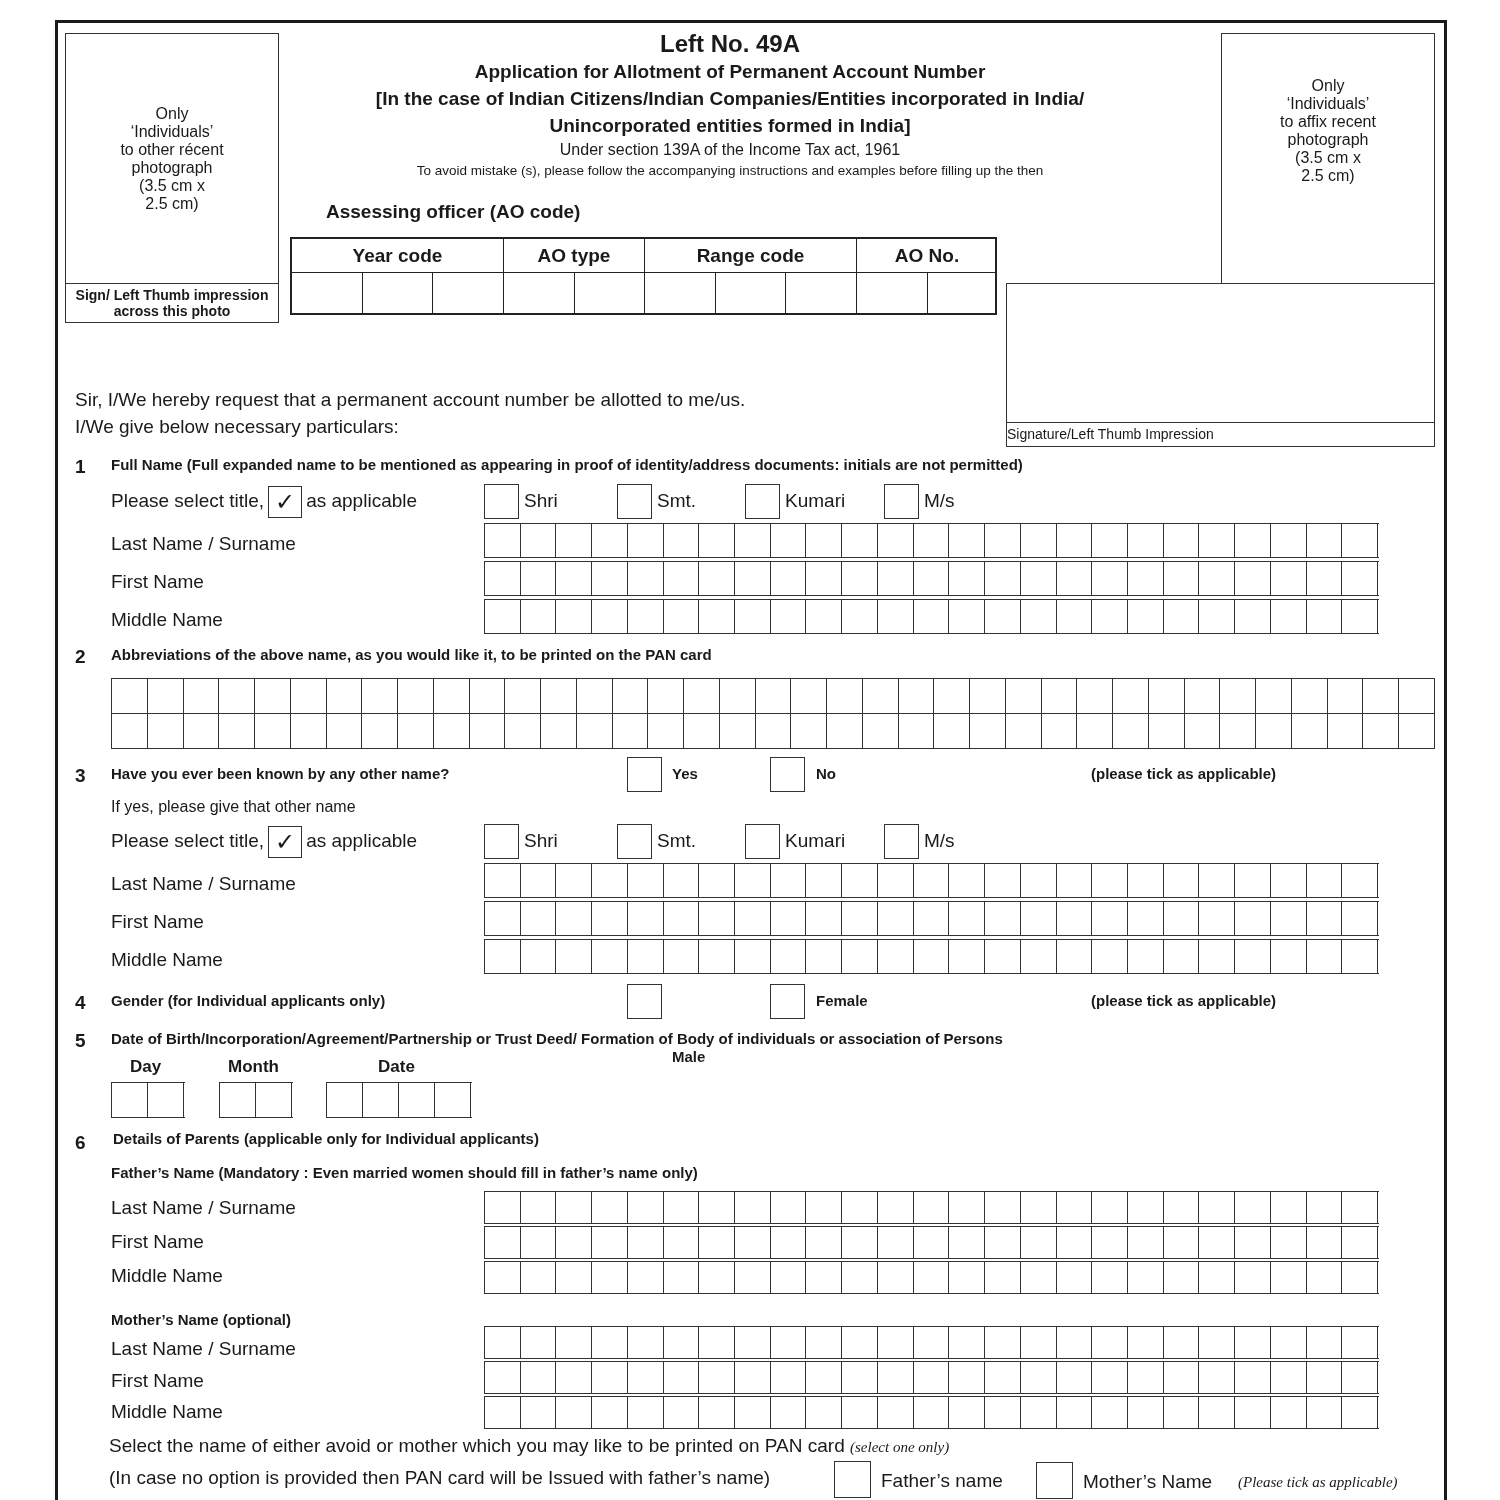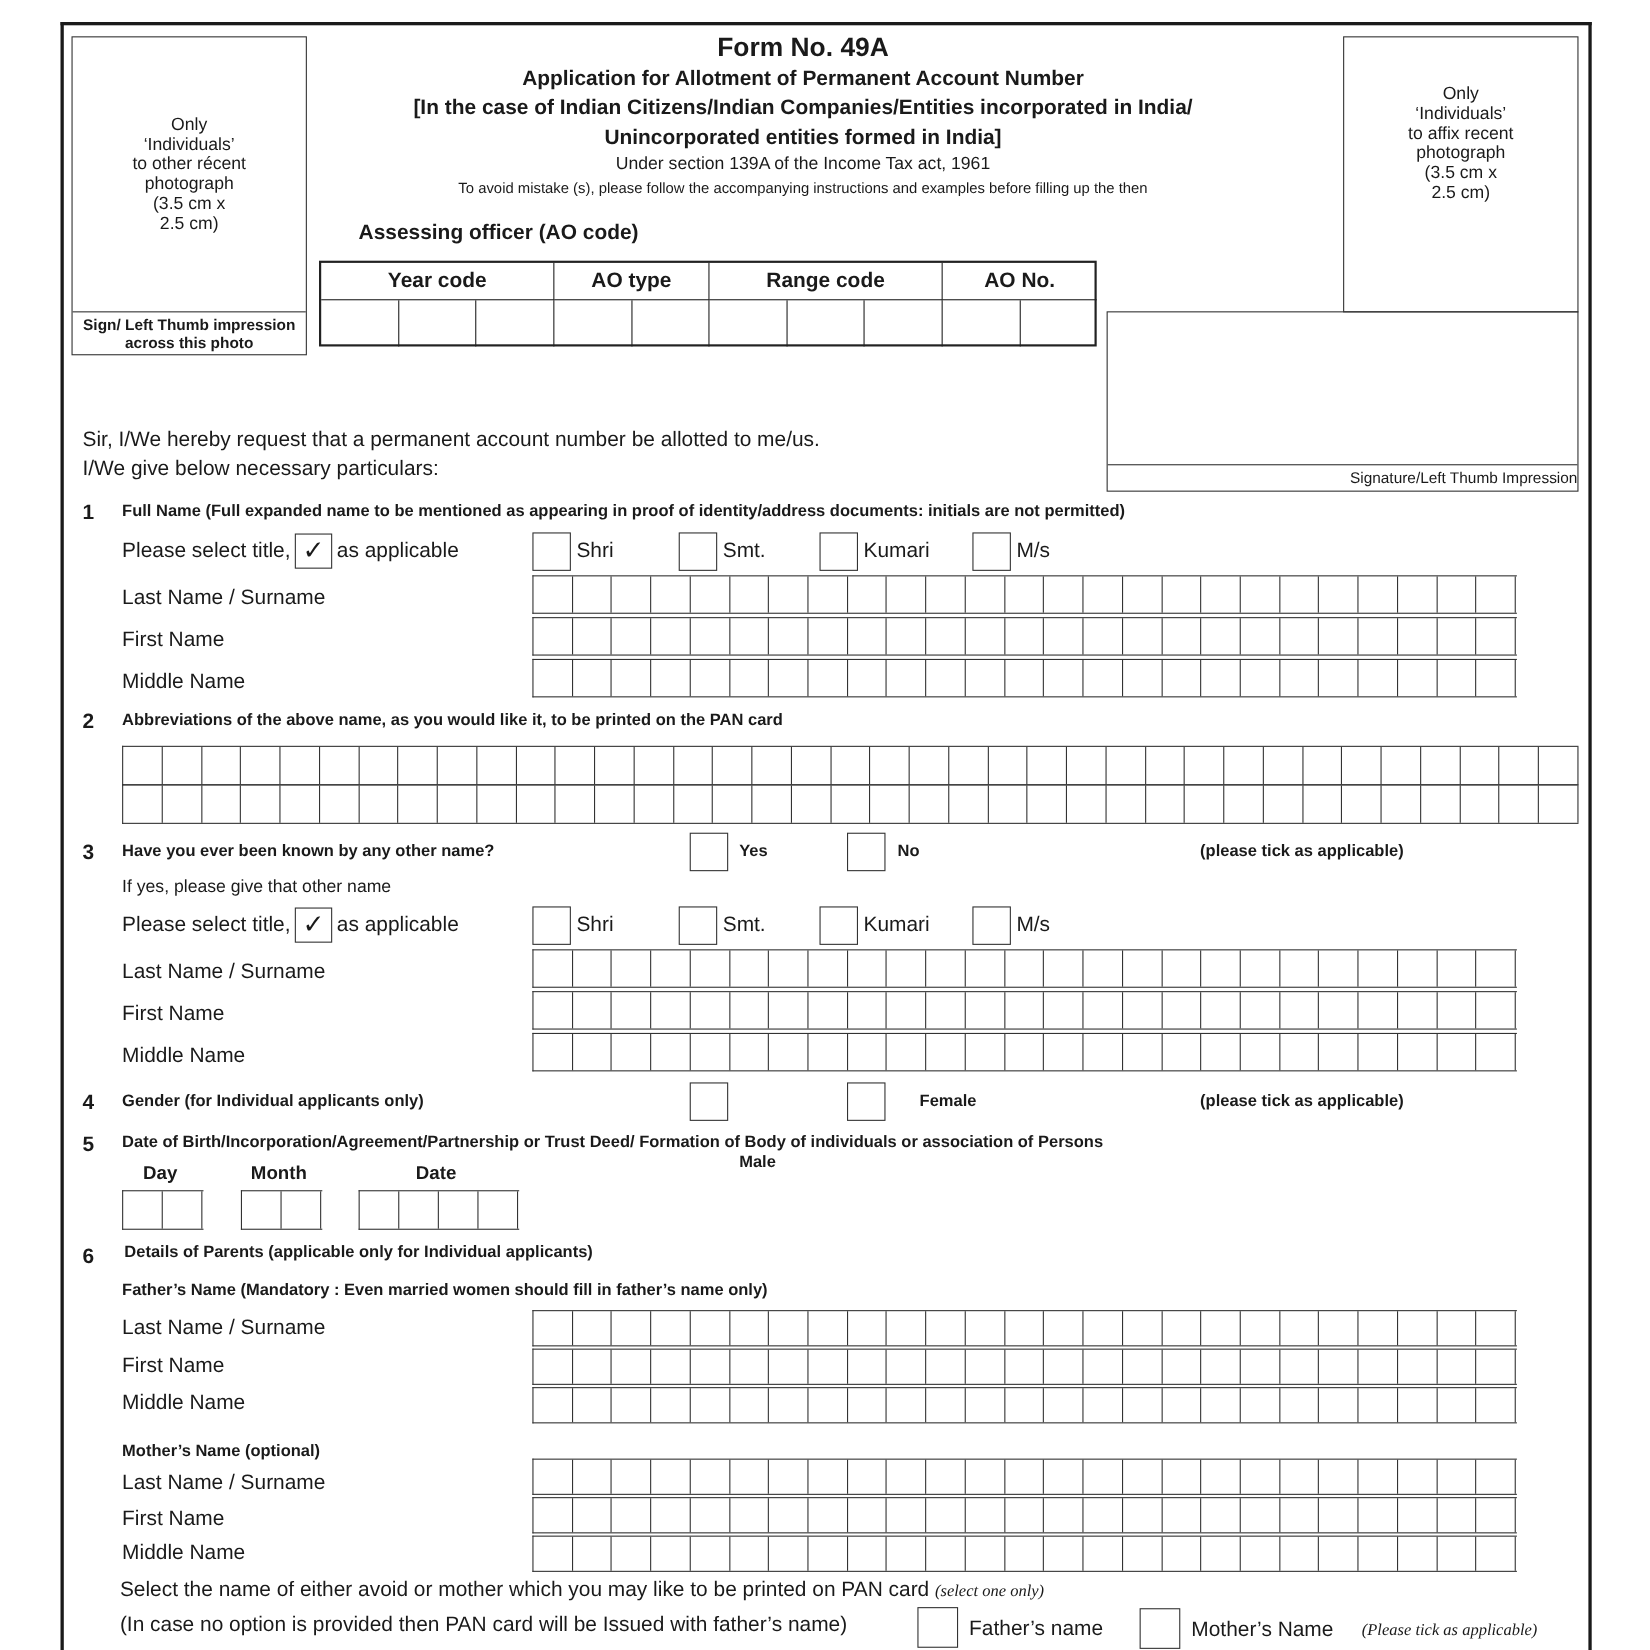--- a/index.html
+++ b/index.html
@@ -13,21 +13,21 @@
   .photo-left { left: 65px; top: 33px; width: 214px; height: 290px; border: 1.5px solid #333; }
   .photo-left .photo-area { position: absolute; left: 0; top: 0; right: 0; height: 250px;
     border-bottom: 1.5px solid #333; display: flex; align-items: center; justify-content: center; }
   .photo-text { font-size: 16px; line-height: 18px; text-align: center; }
   .photo-left .sign-caption { position: absolute; left: 0; right: 0; top: 253px; text-align: center;
     font-size: 14px; font-weight: bold; line-height: 16px; }
   .photo-right { left: 1221px; top: 33px; width: 214px; height: 251px; border: 1.5px solid #333;
     display: flex; align-items: center; justify-content: center; padding-bottom: 55px; }
   .sig-box { left: 1006px; top: 283px; width: 429px; height: 164px; border: 1.5px solid #333; }
   .sig-box .sig-caption { position: absolute; left: 0; right: 0; bottom: 0; height: 24px;
-    border-top: 1.5px solid #333; text-align: right; font-size: 14px; line-height: 22px; }
+    border-top: 1.5px solid #333; text-align: left; font-size: 14px; line-height: 22px; }
 
   
   .hdr { left: 290px; width: 880px; text-align: center; }
   .h-form { top: 30px; font-size: 24px; font-weight: bold; }
   .h-app { top: 61px; font-size: 19px; font-weight: bold; }
   .h-case1 { top: 88px; font-size: 19px; font-weight: bold; }
   .h-case2 { top: 115px; font-size: 19px; font-weight: bold; }
   .h-section { top: 141px; font-size: 16px; }
   .h-avoid { top: 163px; font-size: 13.5px; }
   .ao-title { left: 326px; top: 201px; font-size: 19px; font-weight: bold; }
@@ -83,21 +83,21 @@
     <div>photograph</div>
     <div>(3.5 cm x</div>
     <div>2.5 cm)</div>
   </div>
 </div>
 
 <div class="abs sig-box">
   <div class="sig-caption">Signature/Left Thumb Impression</div>
 </div>
 
-<div class="abs hdr h-form">Form No. 49A</div>
+<div class="abs hdr h-form">Left No. 49A</div>
 <div class="abs hdr h-app">Application for Allotment of Permanent Account Number</div>
 <div class="abs hdr h-case1">[In the case of Indian Citizens/Indian Companies/Entities incorporated in India/</div>
 <div class="abs hdr h-case2">Unincorporated entities formed in India]</div>
 <div class="abs hdr h-section">Under section 139A of the Income Tax act, 1961</div>
 <div class="abs hdr h-avoid">To avoid mistake (s), please follow the accompanying instructions and examples before filling up the then</div>
 
 <div class="abs ao-title">Assessing officer (AO code)</div>
 
 <div class="abs ao-table">
   <div class="ao-head" style="left:0;width:212px">Year code</div>
@@ -403,21 +403,21 @@
     <div class="cell" style="width: 35.72px;"></div>
     <div class="cell" style="width: 35.72px;"></div>
     <div class="cell" style="width: 35.72px;"></div>
   </div>
 
 <div class="abs sec-num" style="left:75px;top:992px">4</div>
 <div class="abs sec-title" style="left:111px;top:992px">Gender (for Individual applicants only)</div>
 <div class="chk" style="left:627px;top:984px"></div>
 <div class="abs sec-title" style="left:672px;top:1048px">Male</div>
 <div class="chk" style="left:770px;top:984px"></div>
-<div class="abs sec-title" style="left:836px;top:992px">Female</div>
+<div class="abs sec-title" style="left:816px;top:992px">Female</div>
 <div class="abs sec-title" style="left:1091px;top:992px">(please tick as applicable)</div>
 
 <div class="abs sec-num" style="left:75px;top:1030px">5</div>
 <div class="abs sec-title" style="left:111px;top:1030px">Date of Birth/Incorporation/Agreement/Partnership or Trust Deed/ Formation of Body of individuals or association of Persons</div>
 <div class="abs" style="left:130px;top:1057px;font-size:17px;font-weight:bold">Day</div>
 <div class="abs" style="left:228px;top:1057px;font-size:17px;font-weight:bold">Month</div>
 <div class="abs" style="left:378px;top:1057px;font-size:17px;font-weight:bold">Date</div>
 <div class="grid date-grid" style="left: 111px; top: 1082px; height: 36px; width: 73.5px;">
     <div class="cell" style="width: 36px;"></div>
     <div class="cell" style="width: 36px;"></div>

